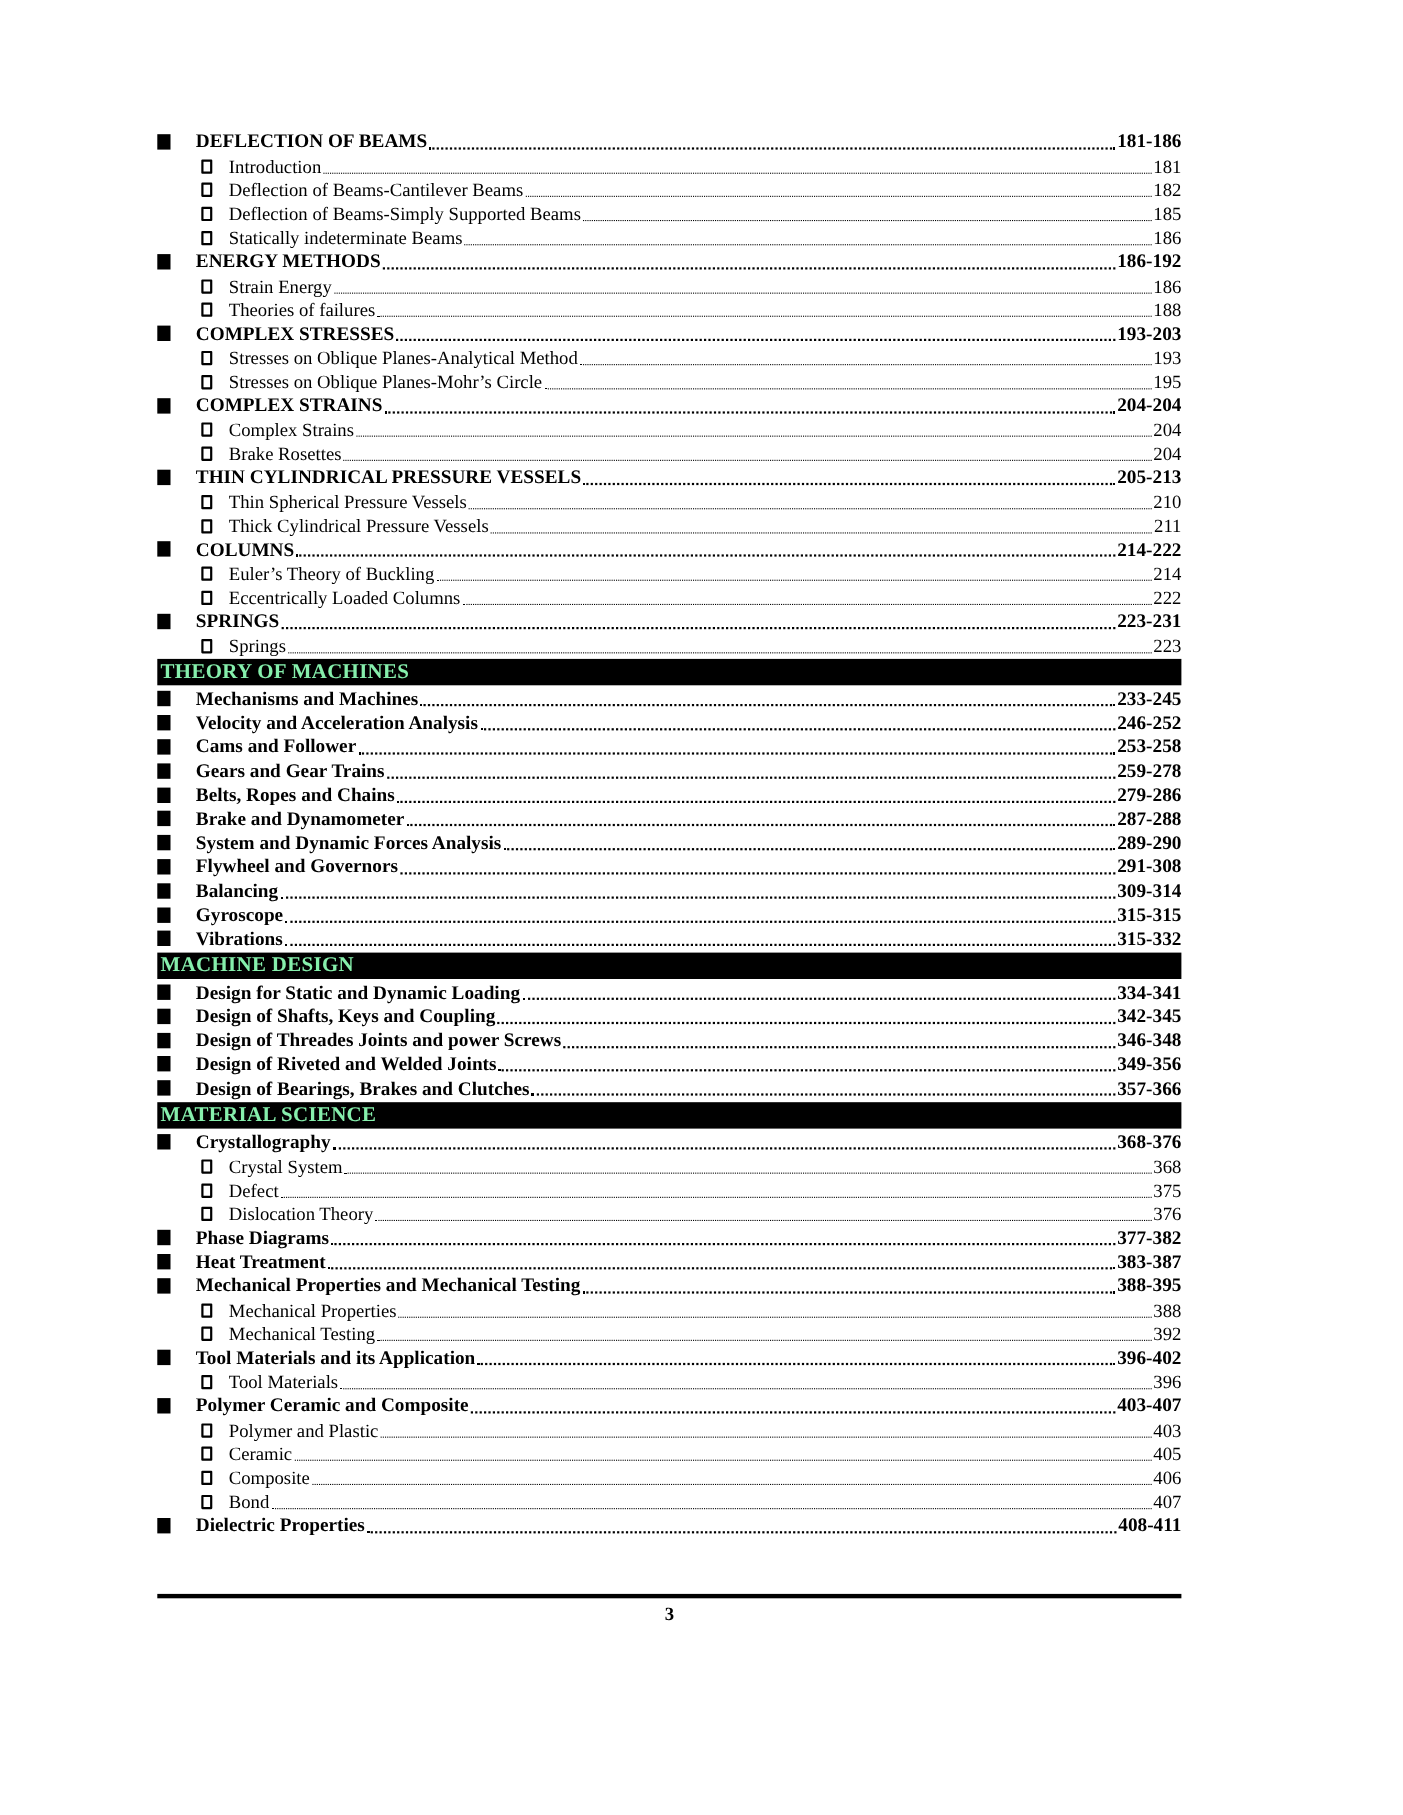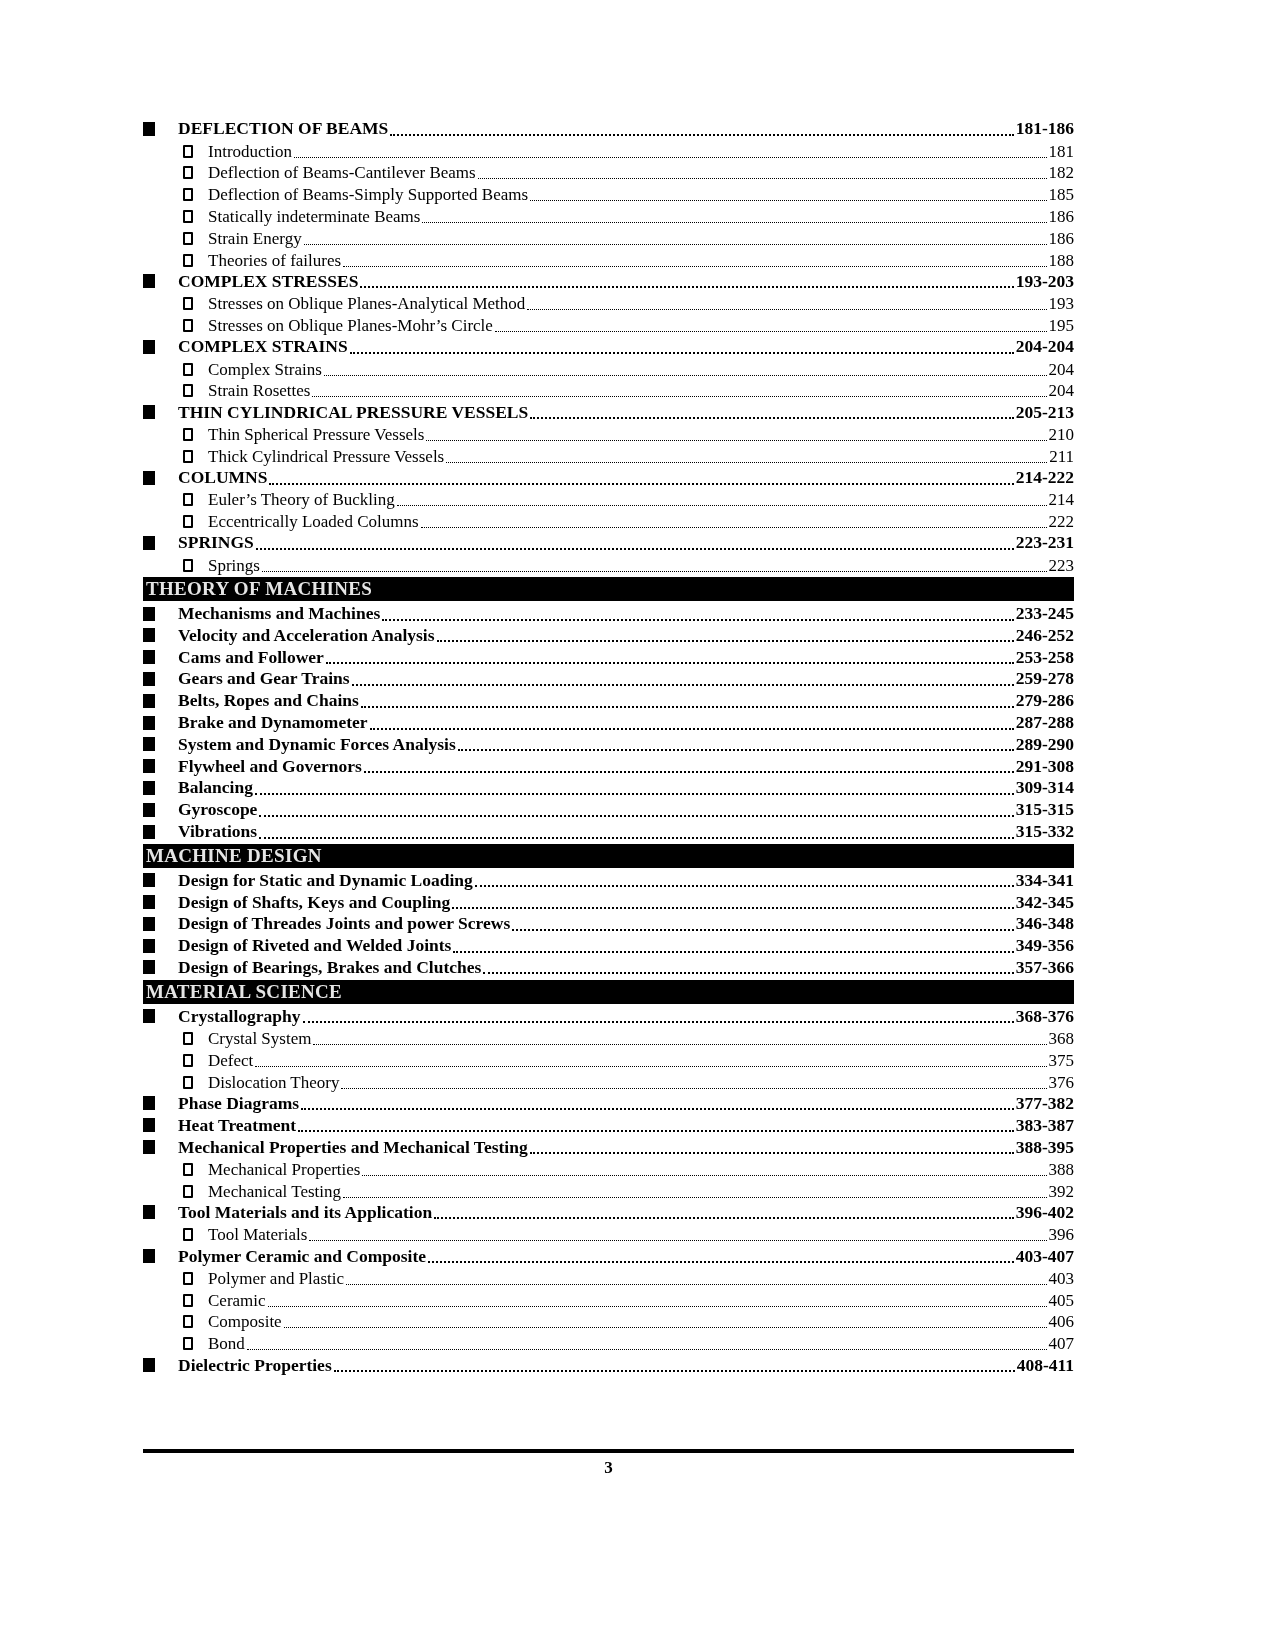--- a/index.html
+++ b/index.html
@@ -25,21 +25,21 @@
   .b2{
     width:6px;height:9px;border:2.5px solid #000;border-radius:1px;
     flex:none;margin:0 15px 4px 3px;background:#fff;
   }
   .leader{
     flex:1;border-bottom:2.4px dotted #000;margin:0 2px 4px;min-width:12px;
   }
   .l2 .leader{border-bottom-width:1.9px;}
   .pages{flex:none;line-height:1;padding-bottom:2px;}
   .banner{
-    background:#000;color:#e5e5e5;height:24px;display:flex;align-items:center;
+    background:#000;color:#86efac;height:24px;display:flex;align-items:center;
     font-weight:bold;font-size:19px;padding-left:3px;margin:1.5px 0;
     letter-spacing:0.3px;
   }
   .footer-rule{
     position:absolute;left:143px;width:931px;top:1449px;height:4px;background:#000;
   }
   .footer-page{
     position:absolute;left:143px;width:931px;top:1458px;text-align:center;
     font-weight:bold;font-size:17px;
   }
@@ -71,20 +71,26 @@
       <span class="label">Deflection of Beams-Simply Supported Beams</span>
       <span class="leader"></span>
       <span class="pages">185</span>
     </div>
     <div class="row l2">
       <span class="b2"></span>
       <span class="label">Statically indeterminate Beams</span>
       <span class="leader"></span>
       <span class="pages">186</span>
     </div>
+    <div class="row l1">
+      <span class="b1"></span>
+      <span class="label">ENERGY METHODS</span>
+      <span class="leader"></span>
+      <span class="pages">186-192</span>
+    </div>
     <div class="row l2">
       <span class="b2"></span>
       <span class="label">Strain Energy</span>
       <span class="leader"></span>
       <span class="pages">186</span>
     </div>
     <div class="row l2">
       <span class="b2"></span>
       <span class="label">Theories of failures</span>
       <span class="leader"></span>
@@ -115,21 +121,21 @@
       <span class="pages">204-204</span>
     </div>
     <div class="row l2">
       <span class="b2"></span>
       <span class="label">Complex Strains</span>
       <span class="leader"></span>
       <span class="pages">204</span>
     </div>
     <div class="row l2">
       <span class="b2"></span>
-      <span class="label">Strain Rosettes</span>
+      <span class="label">Brake Rosettes</span>
       <span class="leader"></span>
       <span class="pages">204</span>
     </div>
     <div class="row l1">
       <span class="b1"></span>
       <span class="label">THIN CYLINDRICAL PRESSURE VESSELS</span>
       <span class="leader"></span>
       <span class="pages">205-213</span>
     </div>
     <div class="row l2">

